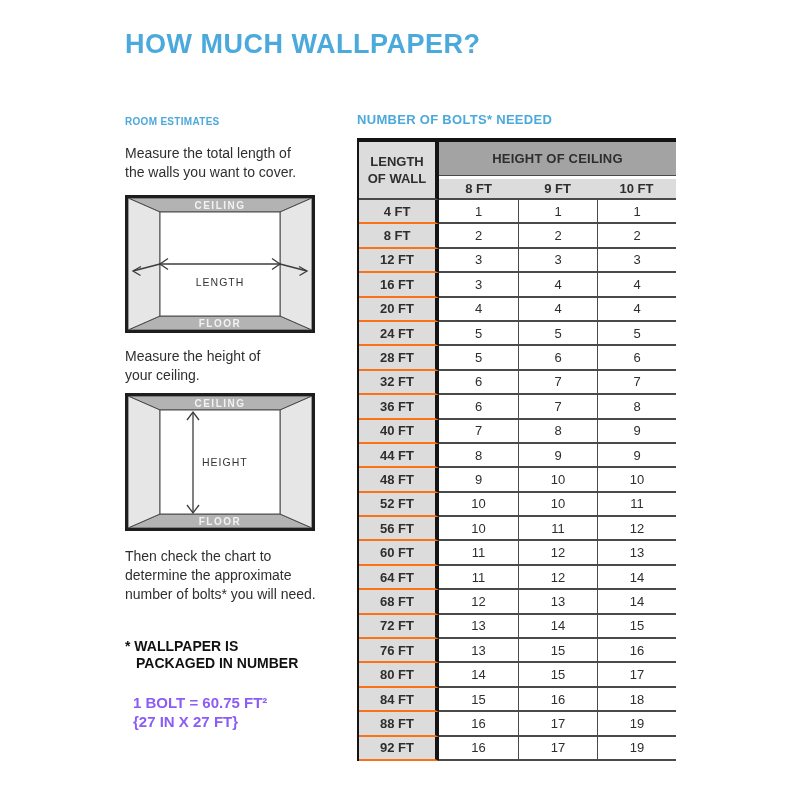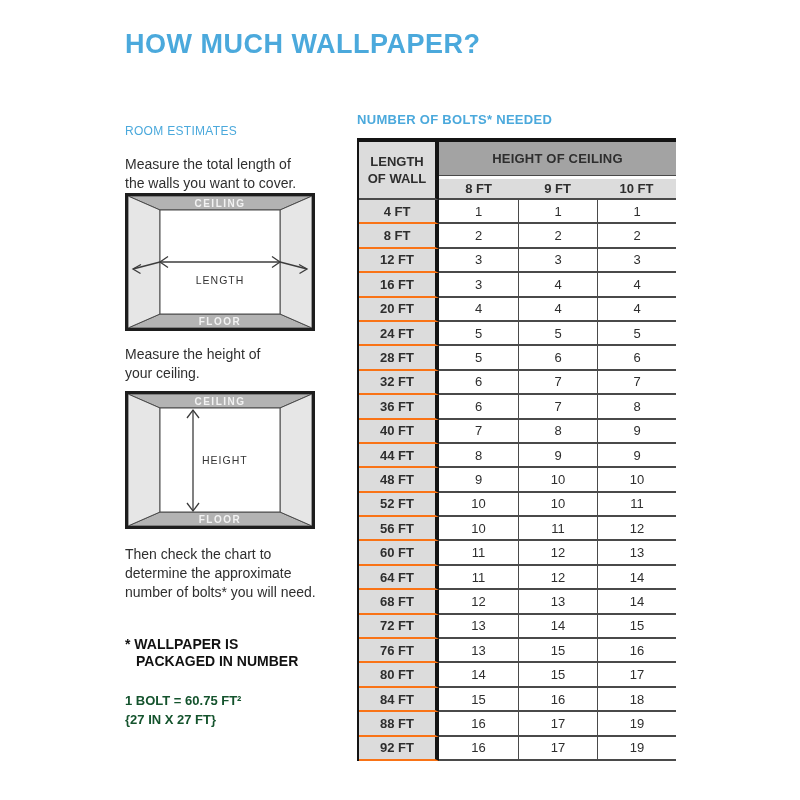--- a/index.html
+++ b/index.html
@@ -7,34 +7,34 @@
     position:relative; width:724px; height:800px; background:#ffffff;
     font-family:"Liberation Sans", sans-serif; overflow:hidden;
   }
   .title {
     position:absolute; left:125px; top:29px; margin:0;
     font-size:27px; font-weight:bold; color:#4BA9DC; letter-spacing:0.5px;
   }
   
   .left-col { position:absolute; left:125px; top:112px; width:216px; }
   .section-heading {
-    margin:12px 0 17px 0; font-size:12px; font-weight:normal;
+    margin:4px 0 17px 0; font-size:10px; font-weight:bold;
     color:#4BA9DC; letter-spacing:0.3px;
   }
   .body-text {
     margin:0; font-size:14px; line-height:19px; color:#2f2f2f;
     white-space:pre-line;
   }
-  .step1 { margin-bottom:0; }
+  .step1 { margin-bottom:13px; }
   .step2 { margin-top:14px; margin-bottom:8px; }
   .step3 { margin-top:16px; }
   .diagram { display:block; }
   .footnote { margin-top:34px; font-size:14px; font-weight:bold; color:#111; line-height:17px; }
   .footnote .indent { margin-left:11px; }
-  .bolt-info { margin-top:21px; font-size:13px; font-weight:bold; color:#14532d; line-height:19px; }
+  .bolt-info { margin-top:21px; font-size:15px; font-weight:bold; color:#8b5cf6; line-height:19px;margin-left:8px; }
   
   .panel-dark  { fill:#B3B3B3; stroke:#4a4a4a; stroke-width:1; }
   .panel-light { fill:#E6E6E6; stroke:#4a4a4a; stroke-width:1; }
   .back-wall   { fill:#ffffff; stroke:#4a4a4a; stroke-width:1; }
   .outer-frame { fill:none; stroke:#1d1d1d; stroke-width:3; }
   .arrow line, .arrow polyline { stroke:#3c3c3c; stroke-width:1.3; fill:none; }
   .panel-label {
     fill:#f2f2f2; font-size:10px; font-weight:bold;
     letter-spacing:1.5px; text-anchor:middle;
   }

